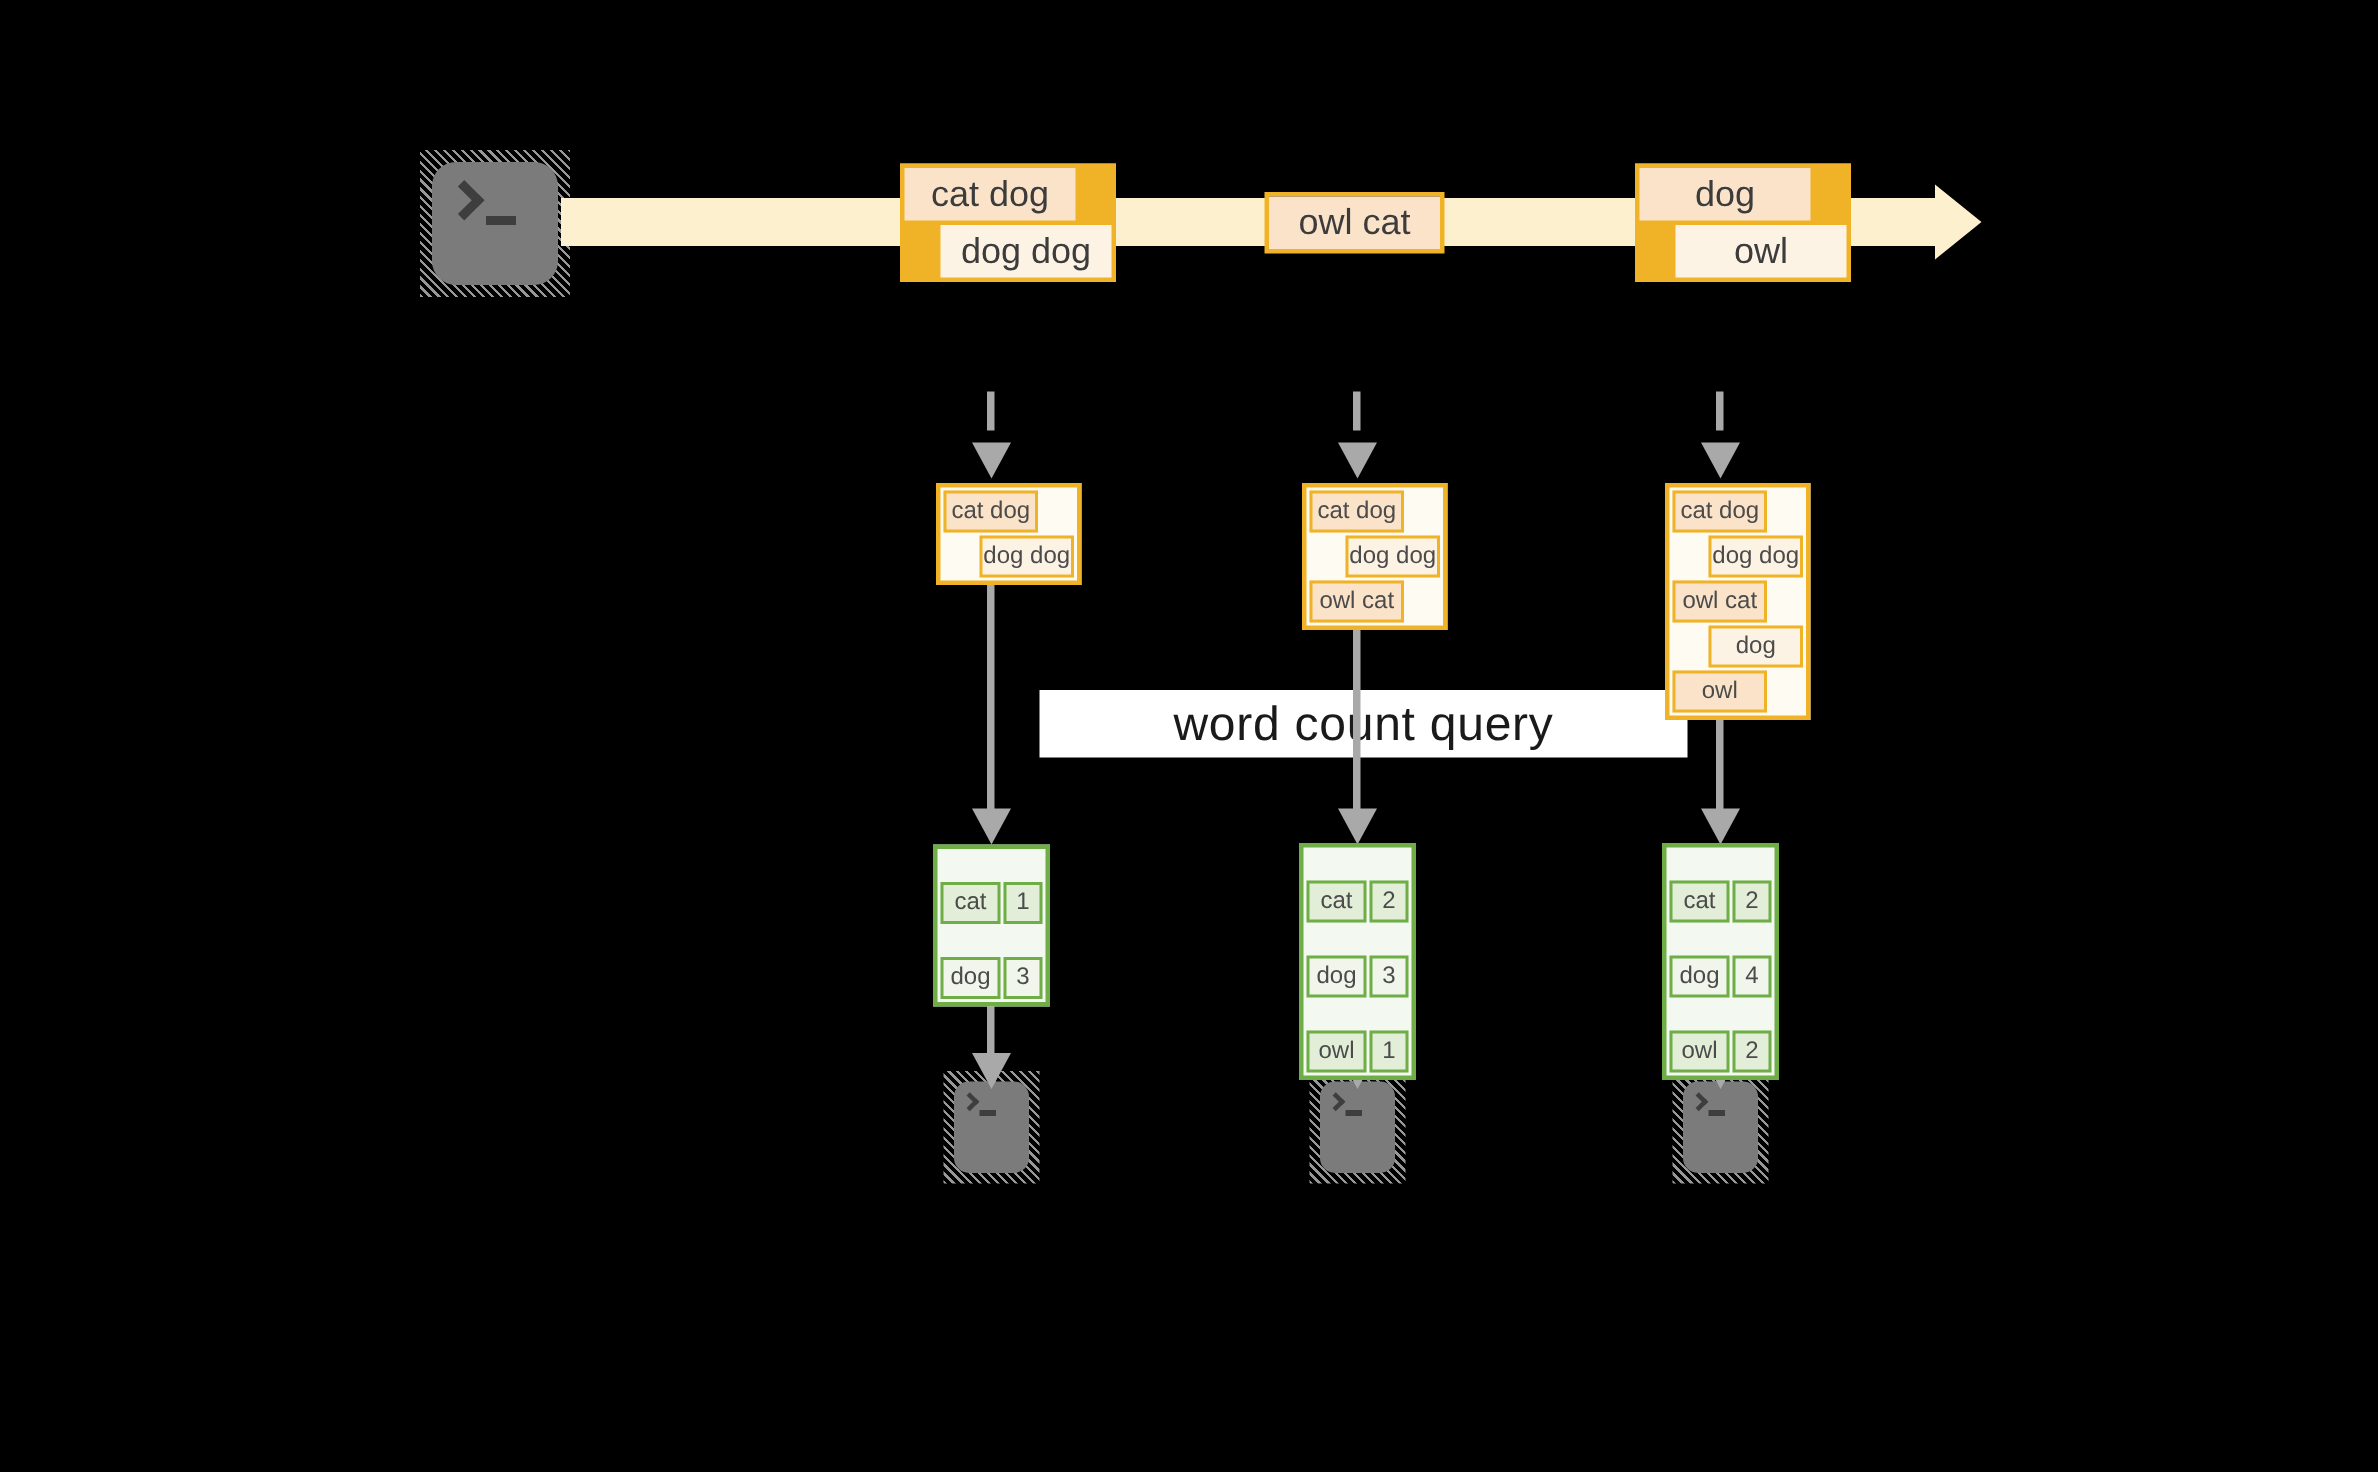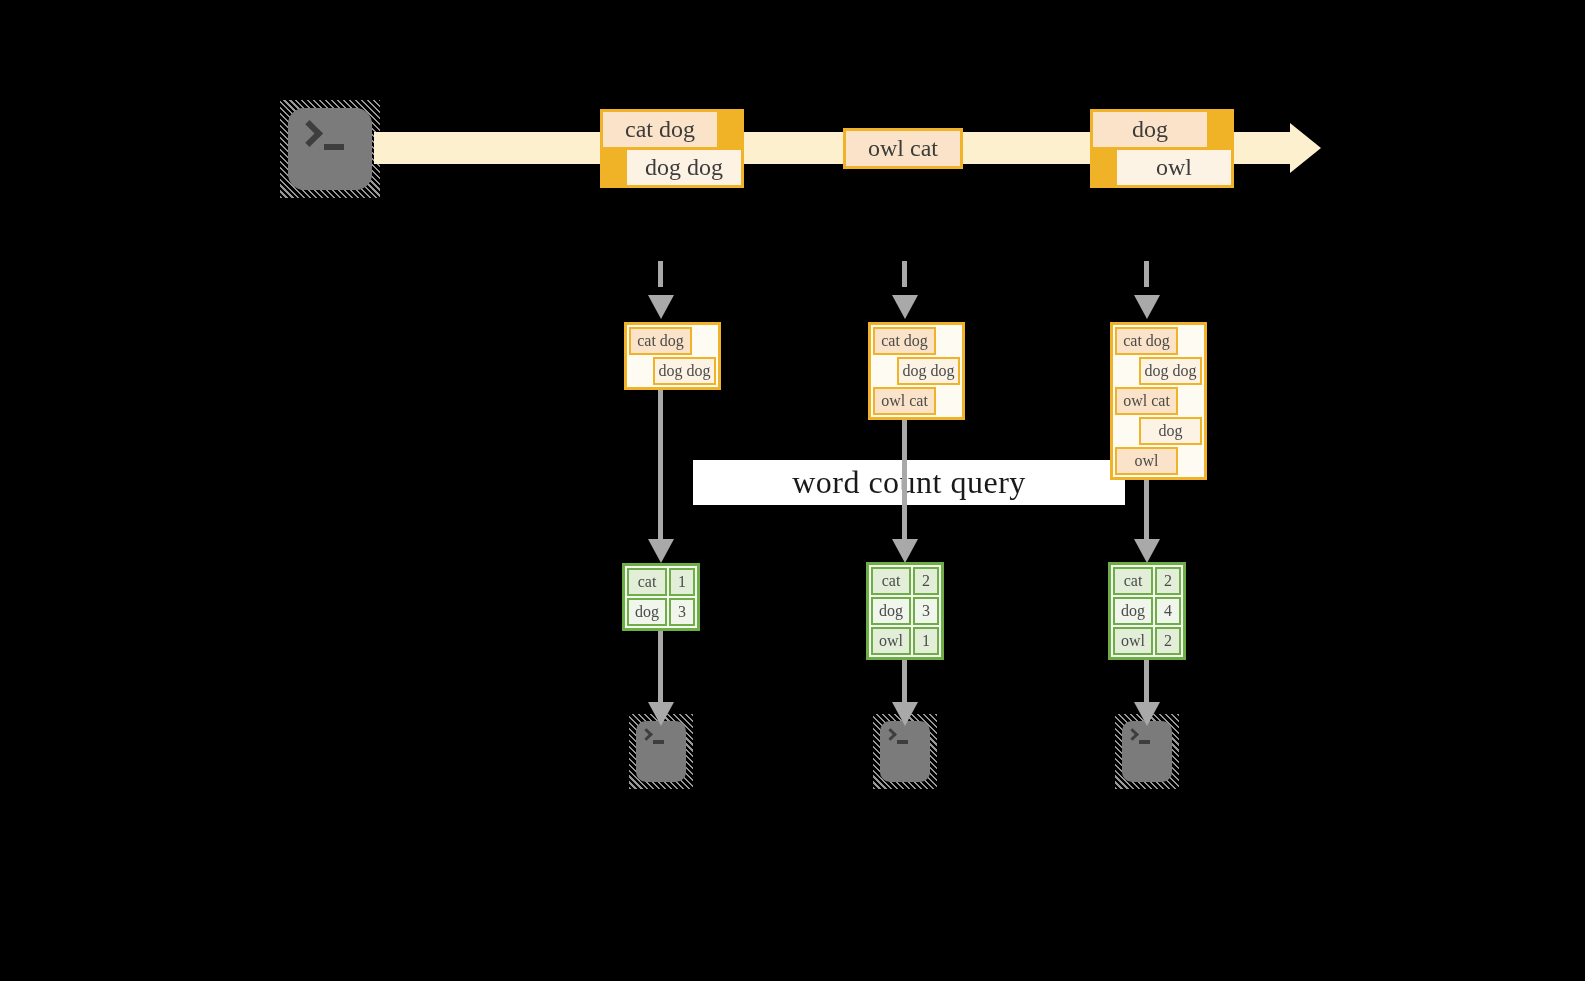--- a/index.html
+++ b/index.html
@@ -1,18 +1,18 @@
 <!DOCTYPE html>
 <html><head>
 <meta charset="utf-8">
 <style>
   html,body{margin:0;padding:0;background:#000;}
   .canvas{
     position:relative;width:1585px;height:981px;background:#000;overflow:hidden;
-    font-family:Liberation Serif, serif;
+    font-family:Liberation Sans, sans-serif;
   }
   
   .hatchbox{
     position:absolute;
     background:repeating-linear-gradient(45deg,#989898 0 1.5px,rgba(0,0,0,0) 1.5px 4.2px);
   }
   .termbody{position:absolute;background:#7b7b7b;}
   .termbody.big{inset:8px;border-radius:16px;}
   .termbody.small{inset:7px;border-radius:10px;}
   .chev{position:absolute;border-style:solid;border-color:#3e3e3e;transform:rotate(45deg);}
@@ -57,21 +57,21 @@
   .banner{
     position:absolute;left:693px;top:460px;width:432px;height:45px;background:#ffffff;z-index:1;
     display:flex;align-items:center;justify-content:center;
     font-size:32px;color:#1a1a1a;letter-spacing:0.5px;
   }
   
   .gtable{
     position:absolute;border:3px solid #6fad47;background:#f3f8f0;padding:2px;
     display:flex;flex-direction:column;gap:2px;z-index:3;
   }
-  .grow{display:flex;gap:2px;}
+  .grow{display:flex;gap:2px;margin-top:20px;}
   .gcell{
     height:24px;line-height:24px;border:2px solid #6fad47;
     text-align:center;font-size:16px;color:#4b4b4b;
   }
   .gword{width:36px;}
   .gcount{width:22px;}
   .grow:nth-child(odd) .gcell{background:#e3eed8;}
   .grow:nth-child(even) .gcell{background:#f0f6ec;}
 </style>
 </head>

